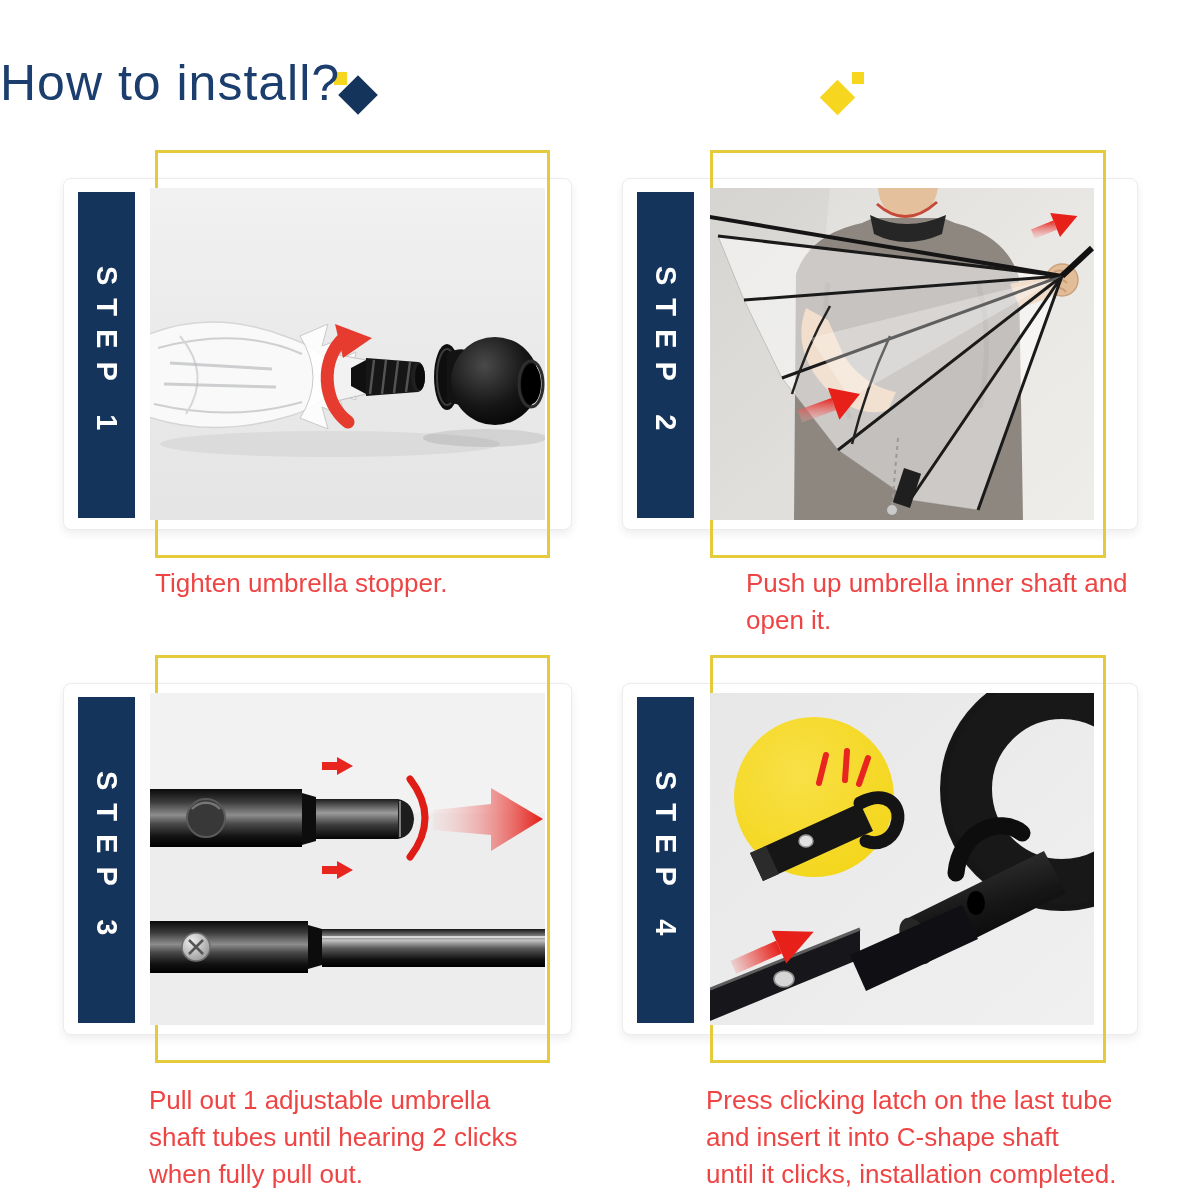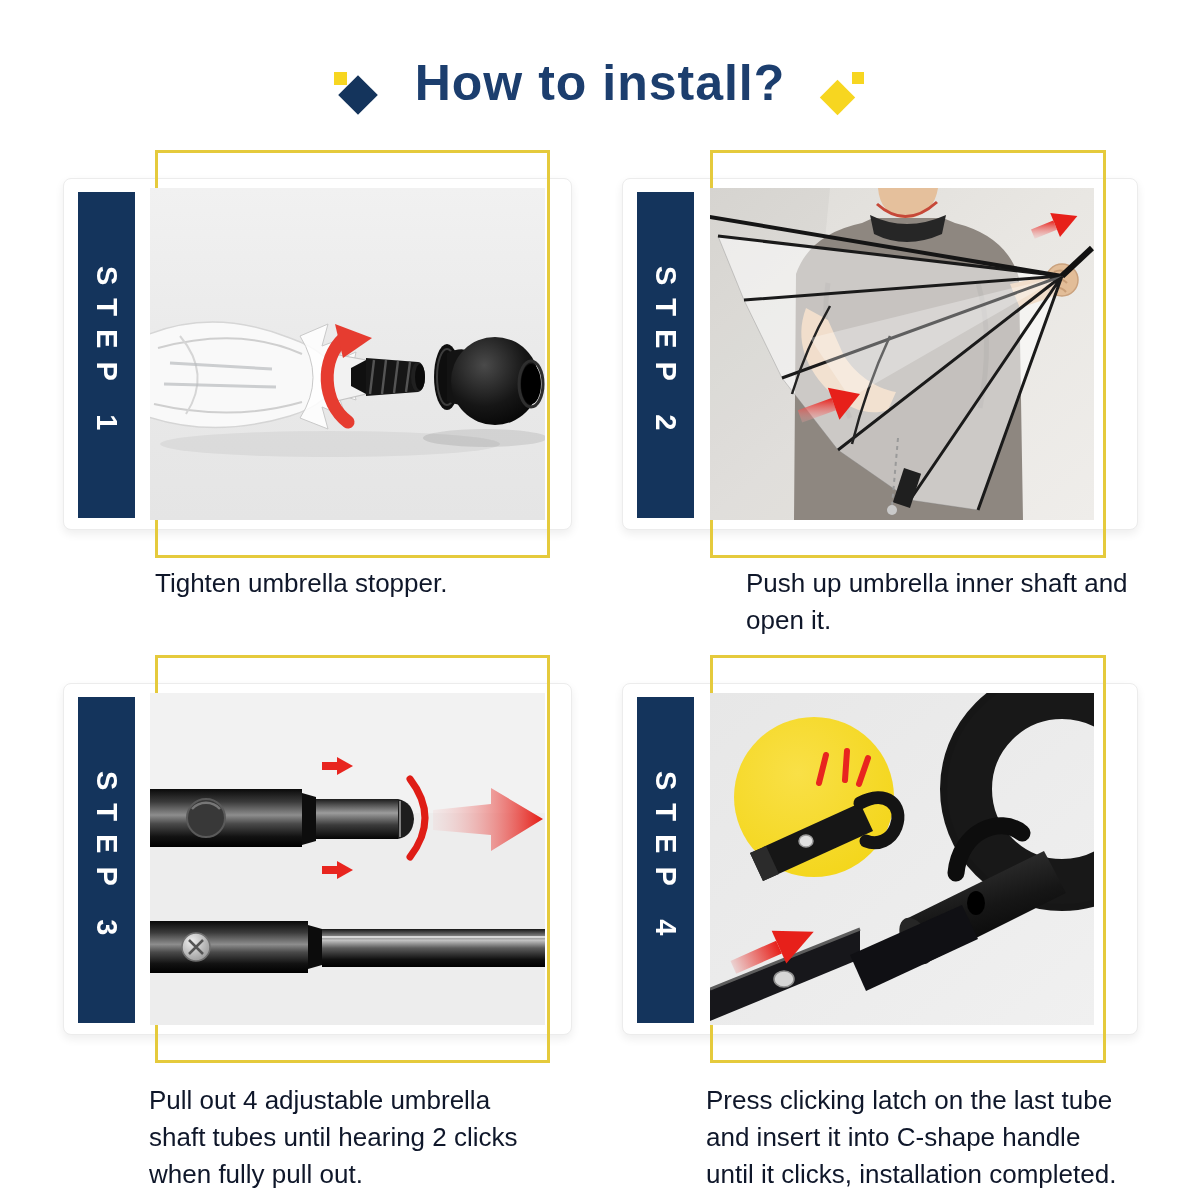--- a/index.html
+++ b/index.html
@@ -1,41 +1,41 @@
 <!DOCTYPE html>
 <html><head>
 <meta charset="utf-8">
 <style>
   *{box-sizing:border-box;margin:0;padding:0;}
   html,body{background:#fff;}
   .page{position:relative;width:1200px;height:1200px;background:#ffffff;overflow:hidden;
         font-family:"Liberation Sans",sans-serif;}
   
-  .header-title{position:absolute;top:54px;left:0;width:100%;text-align:center;
-        font-size:50px;font-weight:bold;color:#1c3e6e;letter-spacing:1px;}
+  .header-title{position:absolute;top:54px;left:0;width:100%;
+        font-size:50px;font-weight:normal;color:#1c3e6e;letter-spacing:1px;}
   .decor{position:absolute;width:58px;height:58px;}
   .decor-left{left:332px;top:66px;}
   .decor-right{left:812px;top:66px;}
   .sq{position:absolute;background:#f7d620;}
   .sq-l{left:2px;top:6px;width:13px;height:13px;}
   .sq-r{left:40px;top:6px;width:12px;height:12px;}
   .diamond{position:absolute;transform:rotate(45deg);}
   .diamond-navy{left:12px;top:15px;width:28px;height:28px;background:#14345c;}
   .diamond-yellow{left:13px;top:19px;width:25px;height:25px;background:#f7d620;}
   
   .frame{position:absolute;border:3px solid #e5ca3c;z-index:2;background:transparent;}
   .card{position:absolute;background:#fff;border:1px solid #ececec;border-radius:8px;
         box-shadow:0 4px 10px rgba(0,0,0,0.07);z-index:1;}
   .step-bar{position:absolute;background:#14345c;display:flex;align-items:center;
         justify-content:center;z-index:4;}
   .step-bar span{writing-mode:vertical-rl;color:#ffffff;font-size:29px;font-weight:600;
         letter-spacing:13px;white-space:nowrap;}
   .photo{position:absolute;z-index:3;overflow:hidden;background:#eaeaea;}
   .photo svg{display:block;width:100%;height:100%;}
-  .caption{position:absolute;font-size:26px;line-height:37px;color:#0f172a;
+  .caption{position:absolute;font-size:26px;line-height:37px;color:#ef4444;
         white-space:pre-line;z-index:5;}
   
   .p1-frame{left:155px;top:150px;width:395px;height:408px;}
   .p1-card{left:63px;top:178px;width:509px;height:352px;}
   .p1-bar{left:78px;top:192px;width:57px;height:326px;}
   .p1-photo{left:150px;top:188px;width:395px;height:332px;}
   .p1-caption{left:155px;top:565px;}
   
   .p2-frame{left:710px;top:150px;width:396px;height:408px;}
   .p2-card{left:622px;top:178px;width:516px;height:352px;}
@@ -251,21 +251,21 @@
         <path d="M283,117 L341,111 L341,95 L393,126 L341,158 L341,142 L283,137 Z" fill="url(#redFadeB)"></path>
 
         <rect x="0" y="228" width="158" height="52" fill="url(#m1)"></rect>
         <circle cx="46" cy="254" r="14" fill="url(#screwG)" stroke="#6f6f6f" stroke-width="1.5"></circle>
         <path d="M39,247 L53,261 M53,247 L39,261" stroke="#555" stroke-width="2.5"></path>
         <polygon points="158,232 172,236 172,272 158,276" fill="#0c0c0c"></polygon>
         <rect x="172" y="236" width="223" height="38" fill="url(#m3)"></rect>
         <path d="M172,244 L395,244" stroke="#d8d8d8" stroke-width="2"></path>
       </svg>
     </div>
-    <p class="caption p3-caption">Pull out 4 adjustable umbrella
+    <p class="caption p3-caption">Pull out 1 adjustable umbrella
 shaft tubes until hearing 2 clicks
 when fully pull out.</p>
   </section>
 
   <section>
     <div class="frame p4-frame"></div>
     <div class="card p4-card"></div>
     <div class="step-bar p4-bar">
       <span>STEP 4</span>
     </div>
@@ -319,17 +319,17 @@
           </g>
         </g>
 
         <g transform="translate(16,258) rotate(-24)">
           <rect x="0" y="11" width="50" height="14" fill="url(#redFadeC)"></rect>
           <polygon points="50,0 88,18 50,36" fill="#e7201a"></polygon>
         </g>
       </svg>
     </div>
     <p class="caption p4-caption">Press clicking latch on the last tube
-and insert it into C-shape handle
+and insert it into C-shape shaft
 until it clicks, installation completed.</p>
   </section>
 
 </div>
 
 </body></html>

